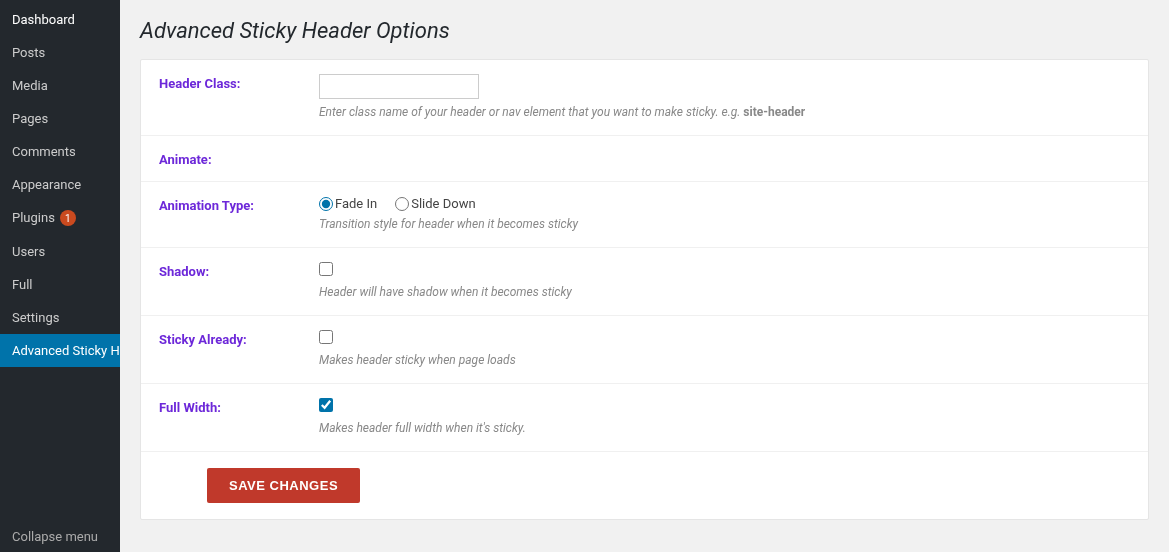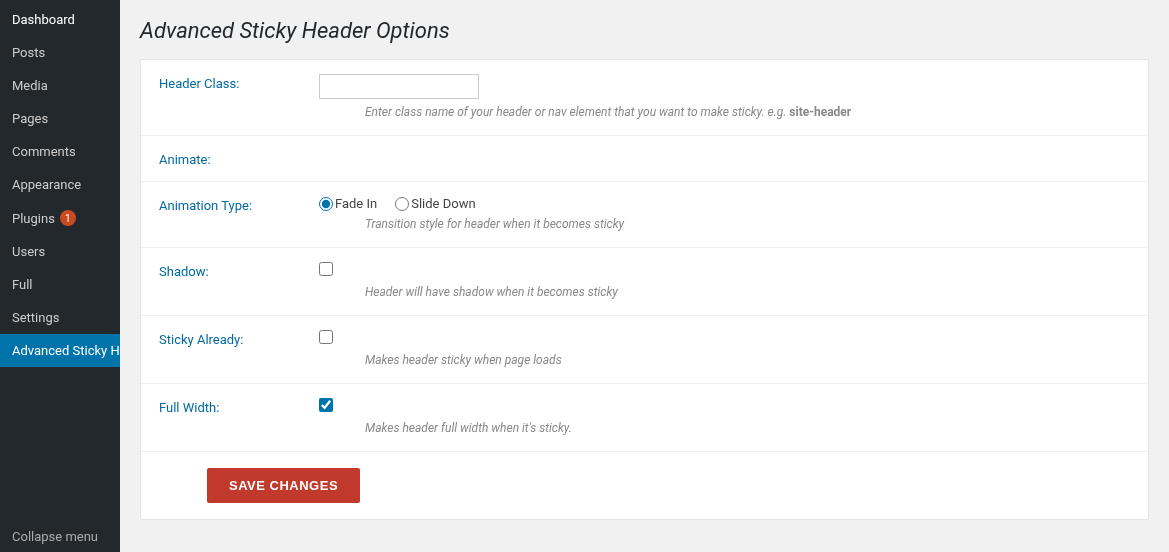--- a/index.html
+++ b/index.html
@@ -16,21 +16,21 @@
     }
     .sidebar-item {
       padding: 9px 12px;
       cursor: pointer;
       color: #ccc;
       font-size: 13px;
       white-space: nowrap;
     }
     .sidebar-item.active { background: #0073aa; color: #fff; }
     .sidebar-item.dashboard { color: #ffffff; font-size: 13px; padding: 12px 12px 9px; }
-    .sidebar-item.has-badge { display: flex; align-items: center; gap: 5px; }
+    .sidebar-item.has-badge { display: flex; align-items: flex-start; gap: 5px; }
     .badge {
       background: #ca4a1f;
       color: #fff;
       border-radius: 50%;
       width: 16px;
       height: 16px;
       font-size: 10px;
       display: flex;
       align-items: center;
       justify-content: center;
@@ -69,35 +69,34 @@
     .option-row {
       display: flex;
       align-items: flex-start;
       border-bottom: 1px solid #f0f0f0;
       padding: 14px 18px;
     }
     .option-row:last-child { border-bottom: none; }
     .option-label {
       width: 160px;
       flex-shrink: 0;
-      color: #0369a1;
+      color: #6d28d9;
       font-size: 13px;
       padding-top: 2px;
-      font-weight: 400;
+      font-weight: 700;
     }
     .option-content {
       flex: 1;
     }
     .option-desc {
       font-size: 12px;
       color: #888;
       font-style: italic;
       margin-top: 4px;
       line-height: 1.5;
-      margin-left: 46px;
     }
     .option-desc strong { font-weight: 700; font-style: normal; }
 
     
     input[type="text"].header-class-input {
       border: 1px solid #ccc;
       padding: 4px 6px;
       width: 160px;
       font-size: 13px;
       color: #333;

